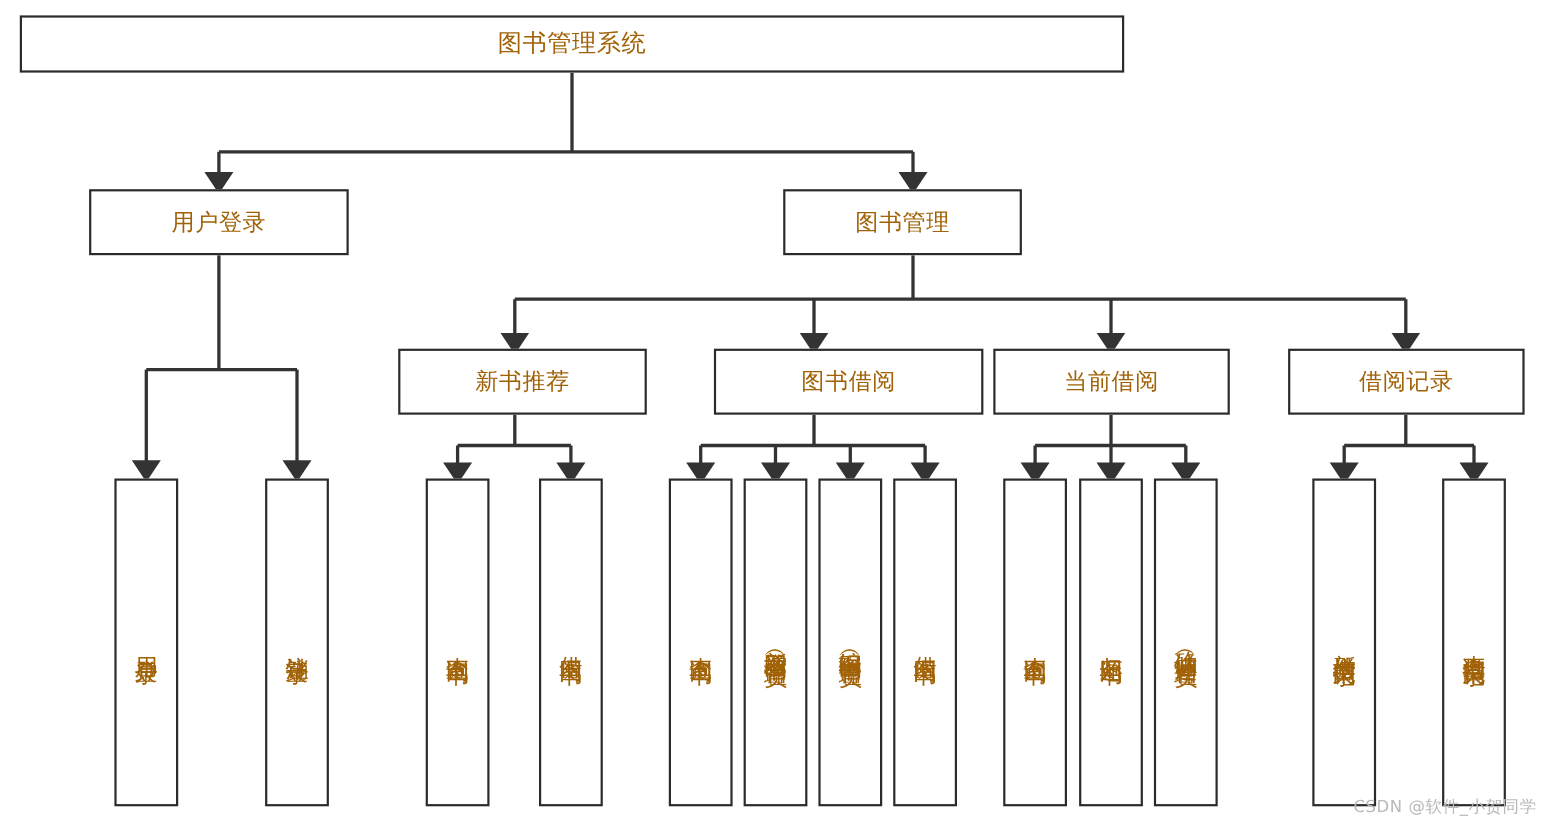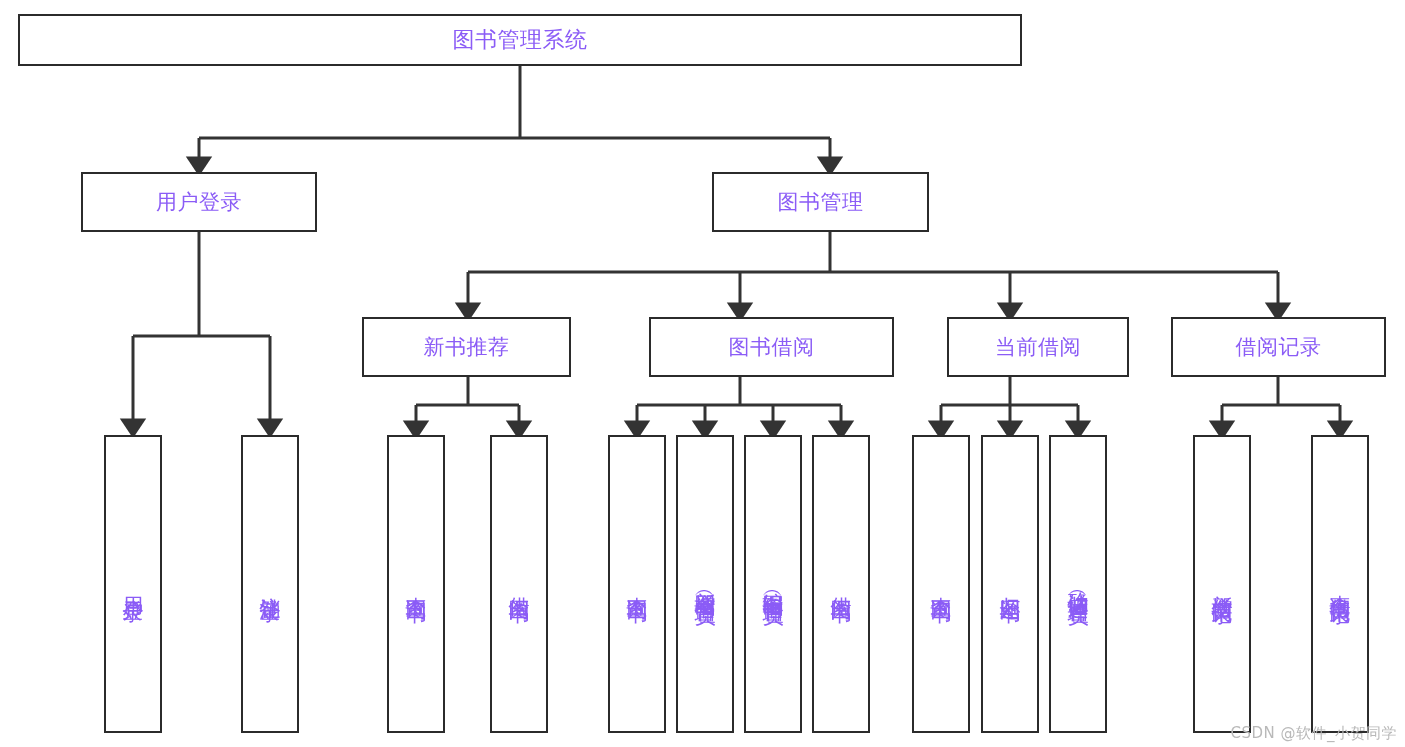--- a/index.html
+++ b/index.html
@@ -27,21 +27,21 @@
     pointer-events: none;
   }
   .node {
     position: absolute;
     box-sizing: border-box;
     background: #ffffff;
     border: 2px solid #2b2b2b;
     display: flex;
     align-items: center;
     justify-content: center;
-    color: #8b5cf6;
+    color: #a16207;
   }
   .node .label {
     display: block;
     text-align: center;
     line-height: 1.18;
     letter-spacing: 0.5px;
   }
   
   .node.horiz .label {
     writing-mode: horizontal-tb;
@@ -137,29 +137,29 @@
   </div>
 
   <div class="node horiz" style="left:81px; top:172px; width:236px; height:60px;">
     <span class="label">用户登录</span>
   </div>
 
   <div class="node horiz" style="left:712px; top:172px; width:217px; height:60px;">
     <span class="label">图书管理</span>
   </div>
 
-  <div class="node horiz" style="left:362px; top:317px; width:209px; height:60px;">
+  <div class="node horiz" style="left:362px; top:317px; width:226px; height:60px;">
     <span class="label">新书推荐</span>
   </div>
 
   <div class="node horiz" style="left:649px; top:317px; width:245px; height:60px;">
     <span class="label">图书借阅</span>
   </div>
 
-  <div class="node horiz" style="left:903px; top:317px; width:182px; height:60px;margin-left:44px;">
+  <div class="node horiz" style="left:903px; top:317px; width:215px; height:60px;">
     <span class="label">当前借阅</span>
   </div>
 
   <div class="node horiz" style="left:1171px; top:317px; width:215px; height:60px;">
     <span class="label">借阅记录</span>
   </div>
 
   <div class="node vert" style="left:104px; top:435px; width:58px; height:298px;">
     <span class="label">用户登录</span>
   </div>

